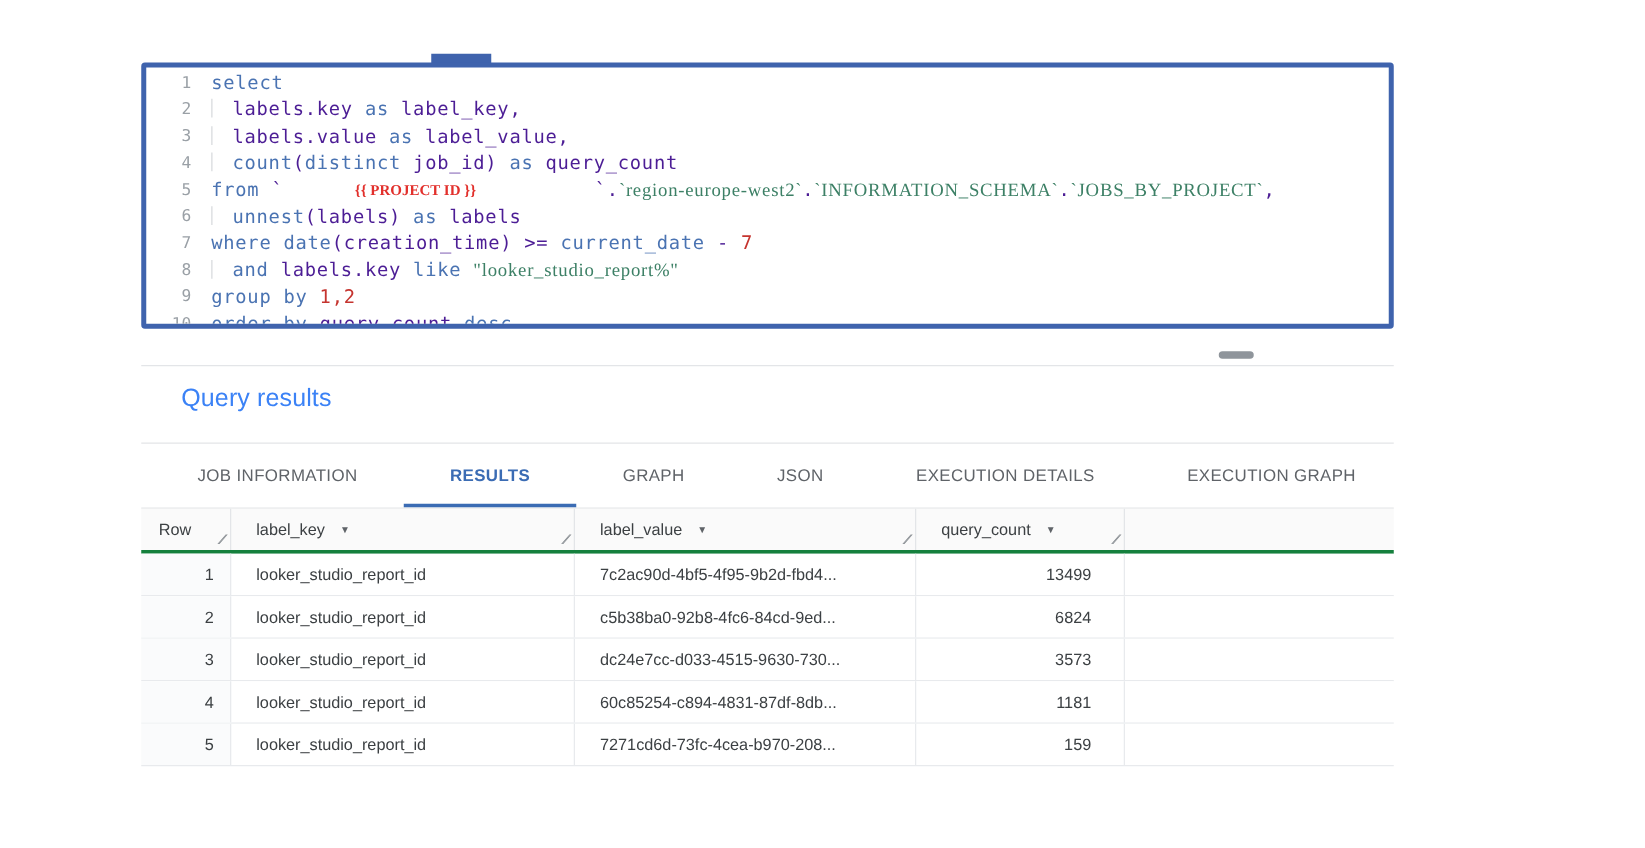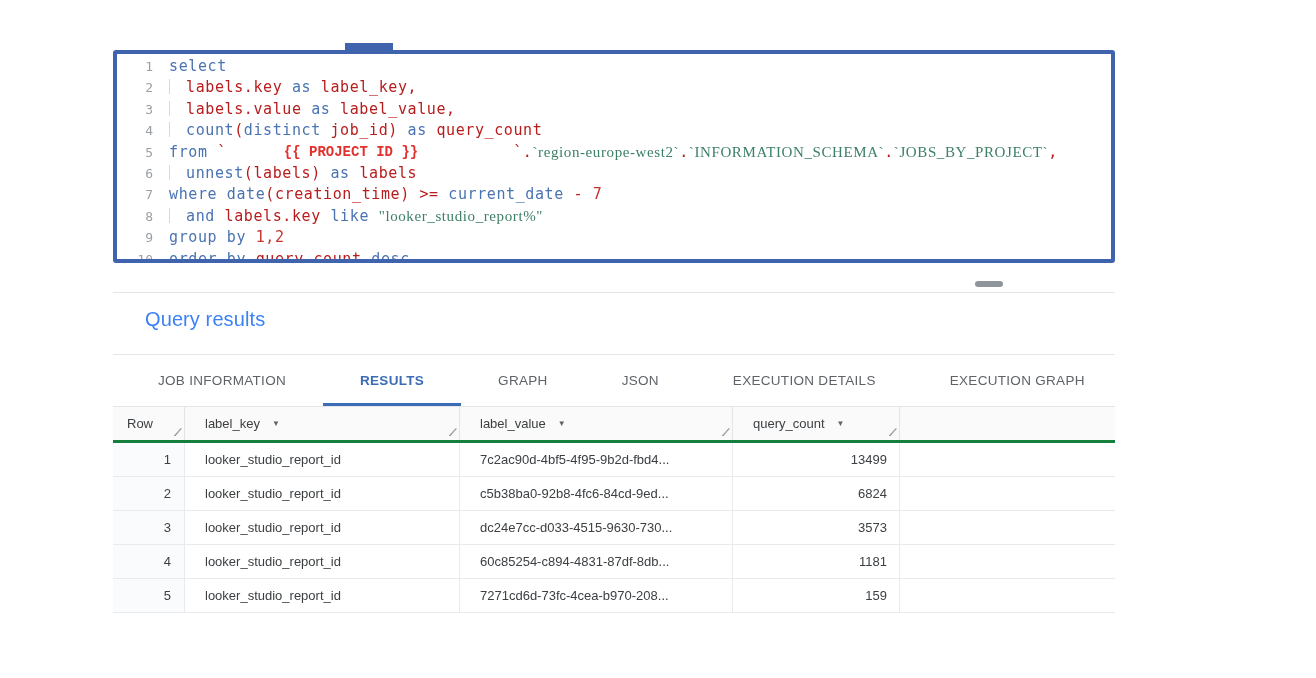--- a/index.html
+++ b/index.html
@@ -17,23 +17,23 @@
   .code-line { display:flex; height:21.4px; line-height:21.4px;
     font-family:"DejaVu Sans Mono", monospace; font-size:15px; letter-spacing:0.6px; }
   .ln { flex:none; width:52px; text-align:right; padding-right:16px; color:#9aa0a6;
     font-size:13px; letter-spacing:0; }
   .code { white-space:pre; color:#263238; }
   .indent-guide { display:inline-block; width:1px; height:15px; background:#d7dadd;
     margin-right:16px; vertical-align:-2px; }
   .tok-kw  { color:var(--kw,#4a73b2); }
   .tok-str { color:var(--str,#3d8066);font-family:Liberation Serif, serif; }
   .tok-num { color:var(--num,#c5342f); }
-  .tok-pl  { color:#b91c1c; }
-  .tok-redact { font-family:Liberation Mono, monospace; font-weight:bold;
-    font-size:14px; letter-spacing:0; color:var(--red,#e2302c);
+  .tok-pl  { color:#4c1d95; }
+  .tok-redact { font-family:Liberation Serif, serif; font-weight:bold;
+    font-size:12px; letter-spacing:0; color:var(--red,#e2302c);
     margin:0 95px 0 57px; vertical-align:1px; }
 
   
   .resize-handle { position:absolute; left:862px; top:281px; width:28px; height:6px;
     border-radius:3px; background:#8f959b; cursor:row-resize; }
   .divider { position:absolute; left:0; width:1002px; height:1px; background:#e3e5e8; }
   .d1 { top:292px; } .d2 { top:354px; }
   .qr-title { position:absolute; left:32px; top:308px; font-size:20px; font-weight:400;
     color:#3b82f6; letter-spacing:0.1px; }
 
@@ -55,21 +55,21 @@
   .th.c1 { width:275px; } .th.c2 { width:273px; } .th.c3 { width:167px; }
   .th.filler { flex:1; border-right:none; }
   .sort-arrow { margin-left:12px; font-size:8px; color:#5f6368; cursor:pointer; }
   .rsz { position:absolute; right:5px; bottom:2px; font-size:11px; color:#80868b;
     letter-spacing:-1px; transform:skewX(-14deg); cursor:col-resize; }
   .tr { display:flex; height:34px; background:#fff; border-bottom:1px solid #e8eaed; }
   .td { display:flex; align-items:center; padding-left:20px; border-right:1px solid #e8eaed;
     white-space:nowrap; overflow:hidden; color:#3c4043; }
   .td.c0 { width:72px; justify-content:flex-end; padding:0 13px 0 0; background:#fafbfc; }
   .td.c1 { width:275px; } .td.c2 { width:273px; }
-  .td.c3 { width:167px; justify-content:flex-end; padding:0 12px 0 0; }
+  .td.c3 { width:167px; justify-content:flex-end; padding:0 26px 0 0; }
 </style>
 </head>
 <body>
 
 <div class="page">
   <div class="panel">
 
     <div class="editor-notch"></div>
     <div class="sql-editor" id="sql-editor">
         <div class="code-line">

